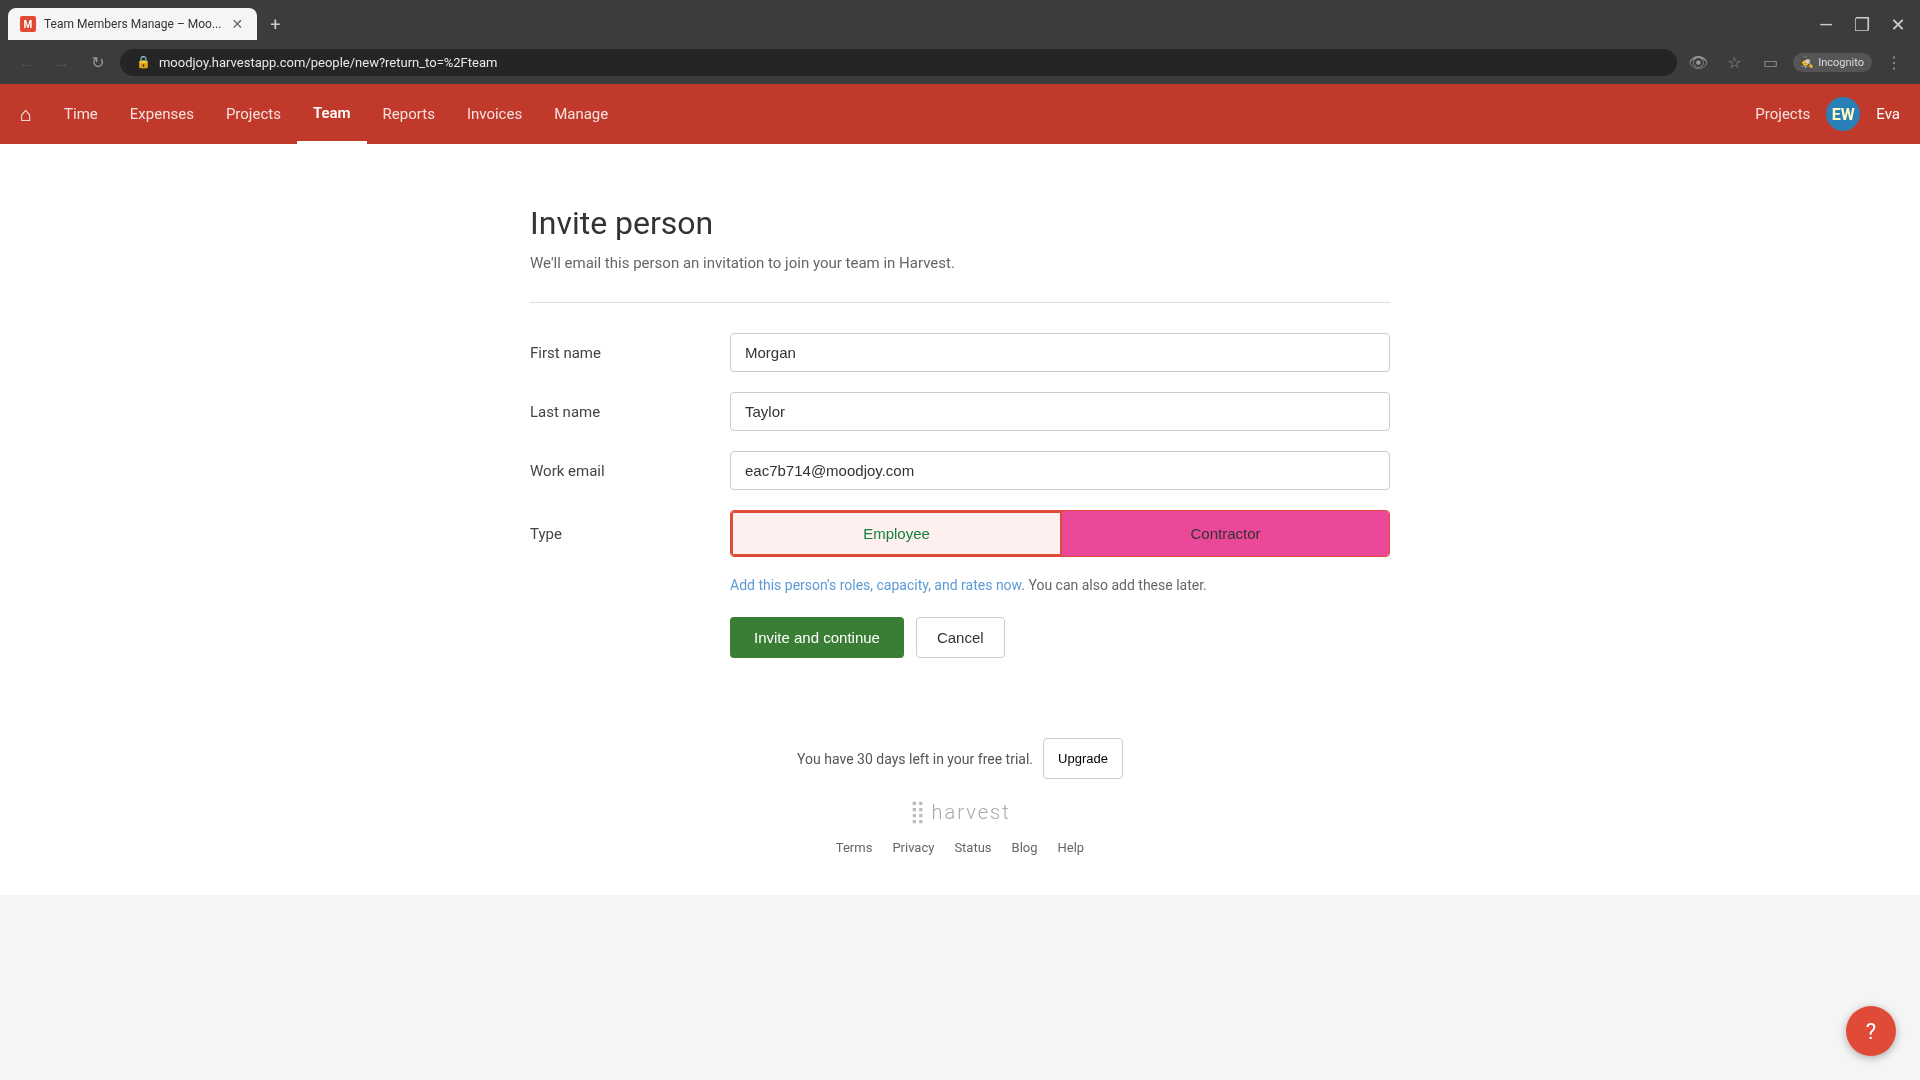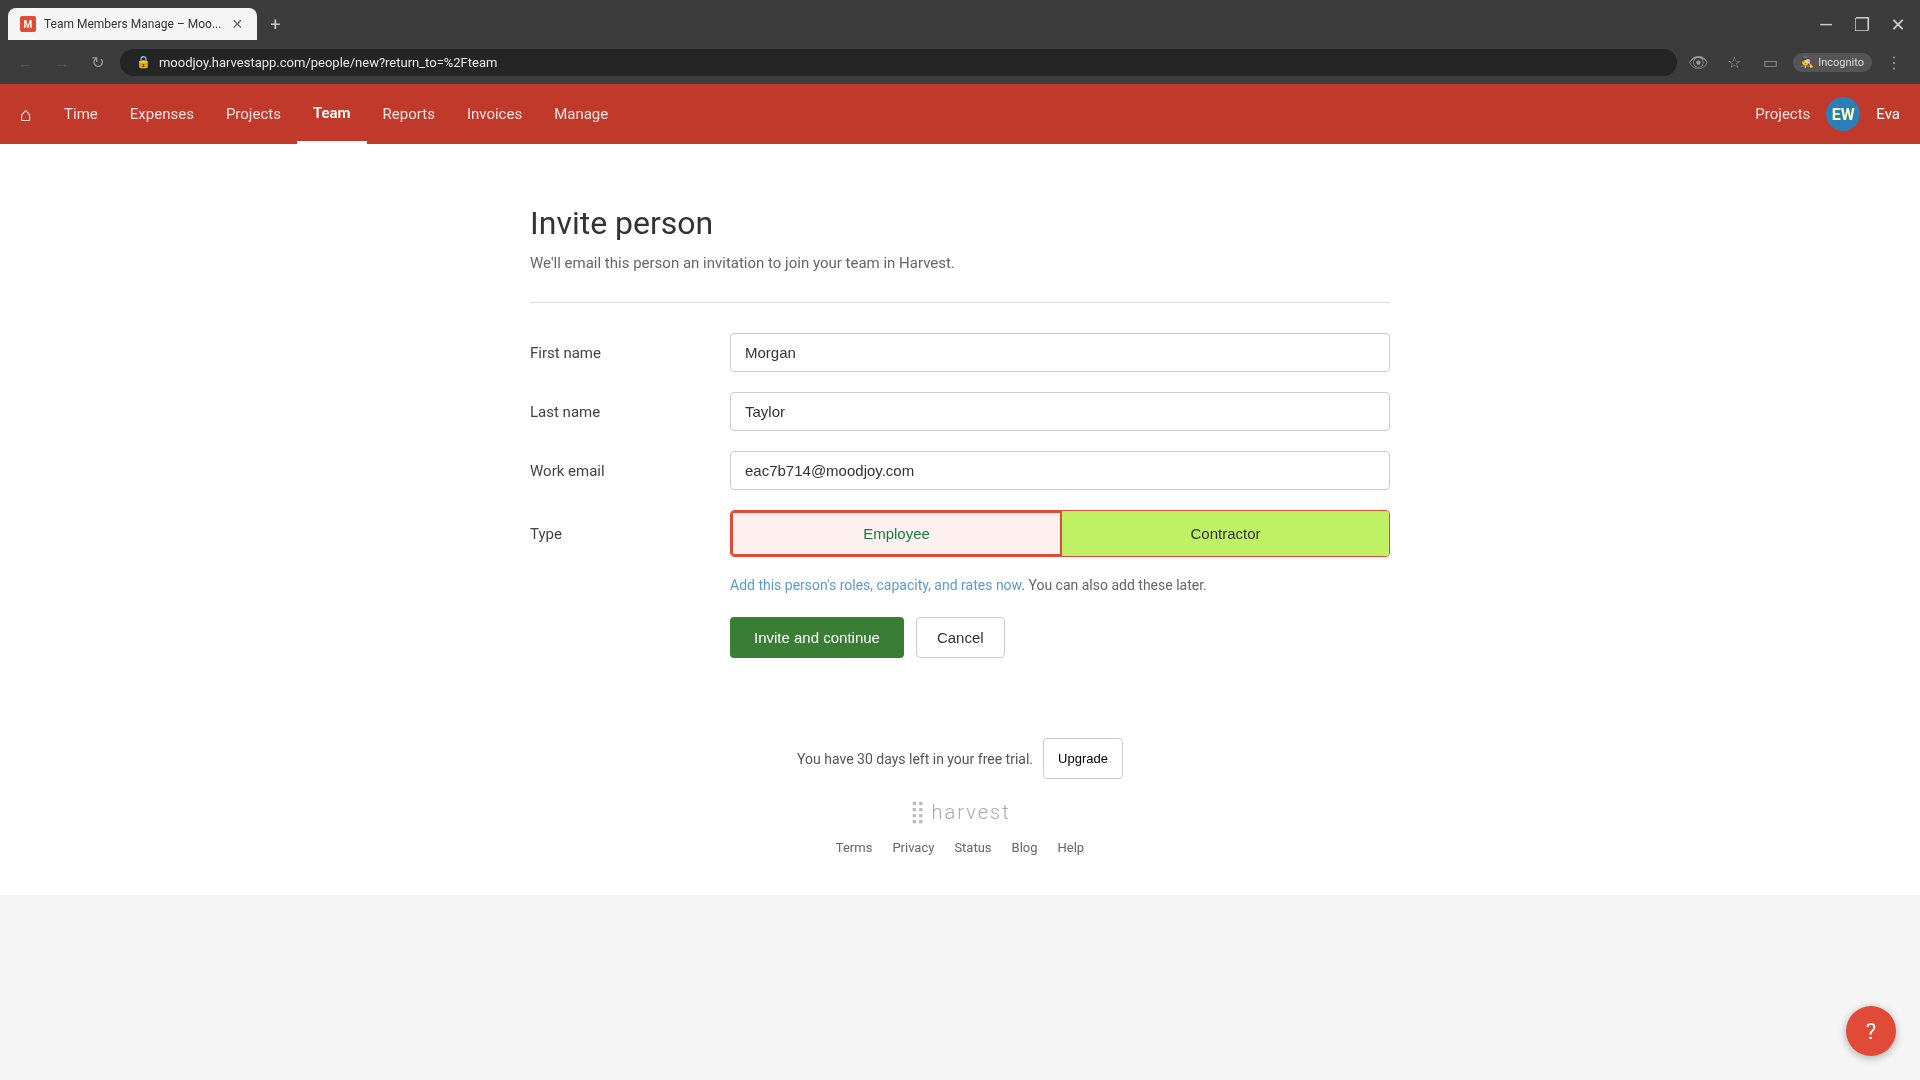--- a/index.html
+++ b/index.html
@@ -42,21 +42,21 @@
     .page-title { font-size: 32px; color: #333; font-weight: 400; margin-bottom: 12px; }
     .page-subtitle { color: #666; font-size: 15px; margin-bottom: 30px; }
 
     .form-divider { border: none; border-top: 1px solid #ddd; margin-bottom: 30px; }
 
     .form-row { display: flex; align-items: center; margin-bottom: 20px; }
     .form-label { width: 200px; font-size: 15px; color: #444; flex-shrink: 0; }
     .form-input { flex: 1; padding: 10px 14px; font-size: 15px; border: 1px solid #ccc; border-radius: 4px; color: #333; outline: none; background: white; }
 
     .type-toggle { display: flex; flex: 1; border: 1px solid #e04b37; border-radius: 4px; overflow: hidden; }
-    .type-btn { flex: 1; padding: 12px; font-size: 15px; cursor: pointer; border: none; background: #bef264; color: #333; }
+    .type-btn { flex: 1; padding: 12px; font-size: 15px; cursor: pointer; border: none; background: #ec4899; color: #333; }
     .type-btn.active { background: #fdf0ee; color: #15803d; font-weight: 500; border: 2px solid #e04b37; }
     .type-btn:not(.active) { border: none; }
 
     .helper-text { font-size: 14px; color: #666; margin: 16px 0 24px 200px; }
     .helper-link { color: #5b9bd5; text-decoration: none; }
 
     .form-actions { margin-left: 200px; display: flex; gap: 12px; align-items: center; }
     .btn-primary { background: #3a7d34; color: white; border: none; padding: 12px 24px; font-size: 15px; border-radius: 4px; cursor: pointer; font-weight: 500; }
     .btn-secondary { background: white; color: #333; border: 1px solid #ccc; padding: 11px 20px; font-size: 15px; border-radius: 4px; cursor: pointer; }
 

